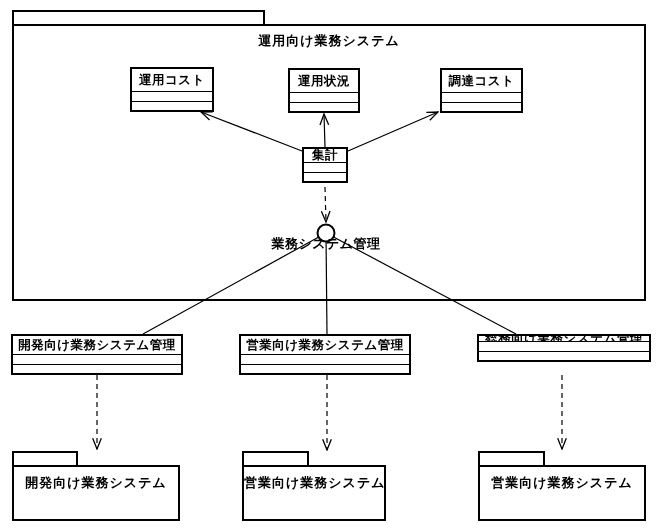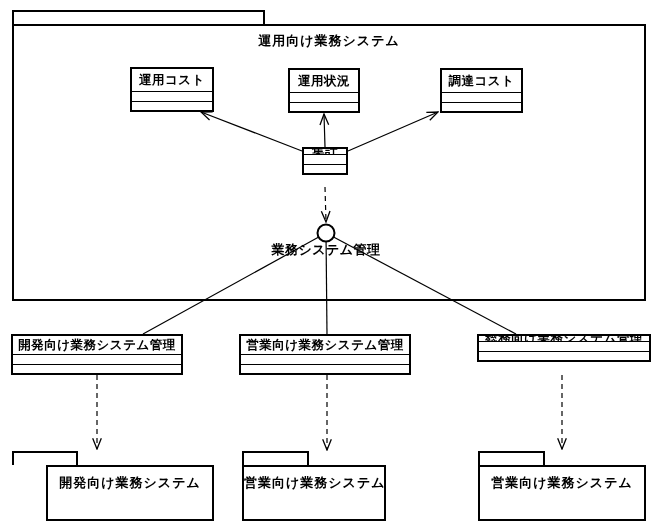--- a/index.html
+++ b/index.html
@@ -70,21 +70,21 @@
   #connectors {
     position: absolute;
     left: 0; top: 0;
     z-index: 2;
     pointer-events: none;
   }
   
   #interface-label {
     position: absolute;
     left: 326px;
-    top: 241px;
+    top: 235px;
     transform: translateX(-50%);
     font-weight: bold;
     font-size: 13px;
     letter-spacing: 0.5px;
     color: #000;
     white-space: nowrap;
     z-index: 3;
   }
 </style>
 </head>
@@ -110,21 +110,21 @@
     <div class="cls-comp-a"></div>
     <div class="cls-comp-b"></div>
   </div>
 
   <div class="uml-class" style="left:440px; top:68px; width:83px; height:45px;">
     <div class="cls-title">調達コスト</div>
     <div class="cls-comp-a"></div>
     <div class="cls-comp-b"></div>
   </div>
 
-  <div class="uml-class" style="left:302px; top:147px; width:46px; height:28px;">
+  <div class="uml-class" style="left:302px; top:147px; width:46px; height:36px;">
     <div class="cls-title">集計</div>
     <div class="cls-comp-a"></div>
     <div class="cls-comp-b"></div>
   </div>
 
   <div id="interface-label">業務システム管理</div>
 
   <div class="uml-class" style="left:11px; top:334px; width:172px; height:41px;">
     <div class="cls-title">開発向け業務システム管理</div>
     <div class="cls-comp-a"></div>
@@ -138,21 +138,21 @@
   </div>
 
   <div class="uml-class" style="left:477px; top:334px; width:174px; height:28px;">
     <div class="cls-title">総務向け業務システム管理</div>
     <div class="cls-comp-a"></div>
     <div class="cls-comp-b"></div>
   </div>
 
   <div class="pkg" style="left:12px; top:451px; z-index:3;">
     <div class="pkg-tab" style="width:66px; height:14px;"></div>
-    <div class="pkg-body" style="width:168px; height:56px;margin-left:34px;">
+    <div class="pkg-body" style="width:168px; height:56px;">
       <div class="pkg-label" style="top:7px;">開発向け業務システム</div>
     </div>
   </div>
 
   <div class="pkg" style="left:242px; top:451px; z-index:3;">
     <div class="pkg-tab" style="width:67px; height:14px;"></div>
     <div class="pkg-body" style="width:144px; height:56px;">
       <div class="pkg-label" style="top:7px;">営業向け業務システム</div>
     </div>
   </div>

